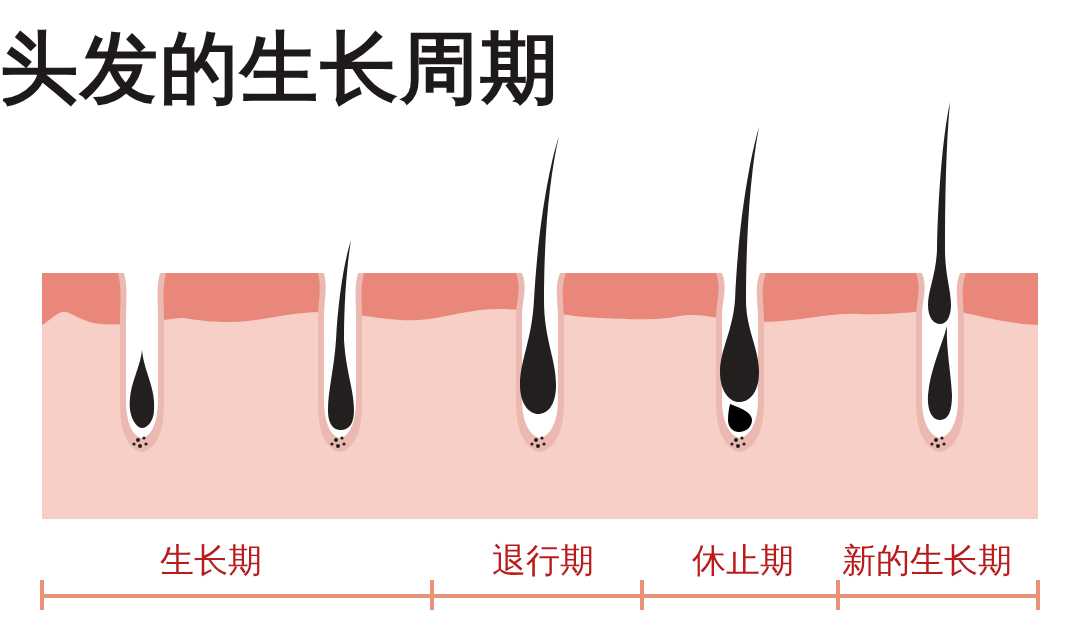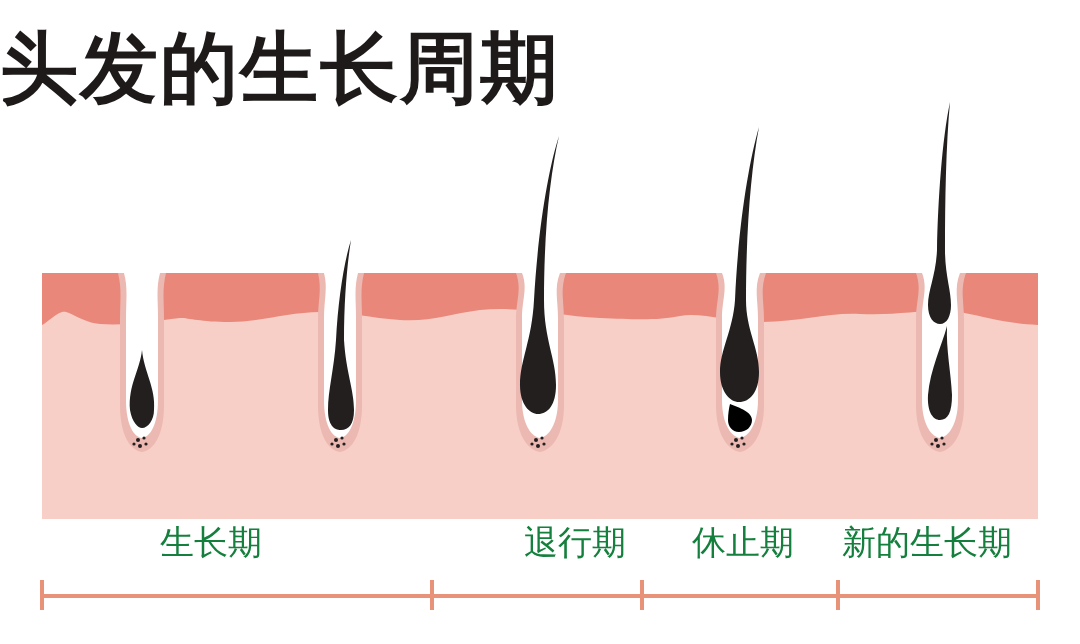--- a/index.html
+++ b/index.html
@@ -1,21 +1,21 @@
 <!DOCTYPE html>
 <html><head>
 <meta charset="utf-8">
 <style>
   html, body { margin:0; padding:0; background:#ffffff; }
   body { width:1080px; height:644px; position:relative; overflow:hidden;
          font-family: "DejaVu Serif", "Liberation Serif", serif; }
   .title { position:absolute; left:0; top:18px; width:1080px; 
            font-size:78px; font-weight:bold; color:#1e1a1a; letter-spacing:2px; line-height:100px; }
   svg.diagram { position:absolute; left:0; top:0; }
-  .phase-label { position:absolute; top:520px; font-size:34px; color:#15803d; line-height:44px;
+  .phase-label { position:absolute; top:538px; font-size:34px; color:#b91c1c; line-height:44px;
                  white-space:nowrap; }
 </style>
 </head>
 <body>
 
 <div class="title">头发的生长周期</div>
 
 <svg class="diagram" width="1080" height="644" viewBox="0 0 1080 644">
   <defs>
     <clipPath id="skinclip">
@@ -104,15 +104,15 @@
     <line x1="42" y1="596" x2="1038" y2="596"></line>
     <line x1="42" y1="580" x2="42" y2="610"></line>
     <line x1="432" y1="580" x2="432" y2="610"></line>
     <line x1="642" y1="580" x2="642" y2="610"></line>
     <line x1="838" y1="580" x2="838" y2="610"></line>
     <line x1="1038" y1="580" x2="1038" y2="610"></line>
   </g>
 </svg>
 
 <div class="phase-label" style="left:160px;">生长期</div>
-<div class="phase-label" style="left:492px;margin-left:32px;">退行期</div>
+<div class="phase-label" style="left:492px;">退行期</div>
 <div class="phase-label" style="left:692px;">休止期</div>
 <div class="phase-label" style="left:842px;">新的生长期</div>
 
 </body></html>

